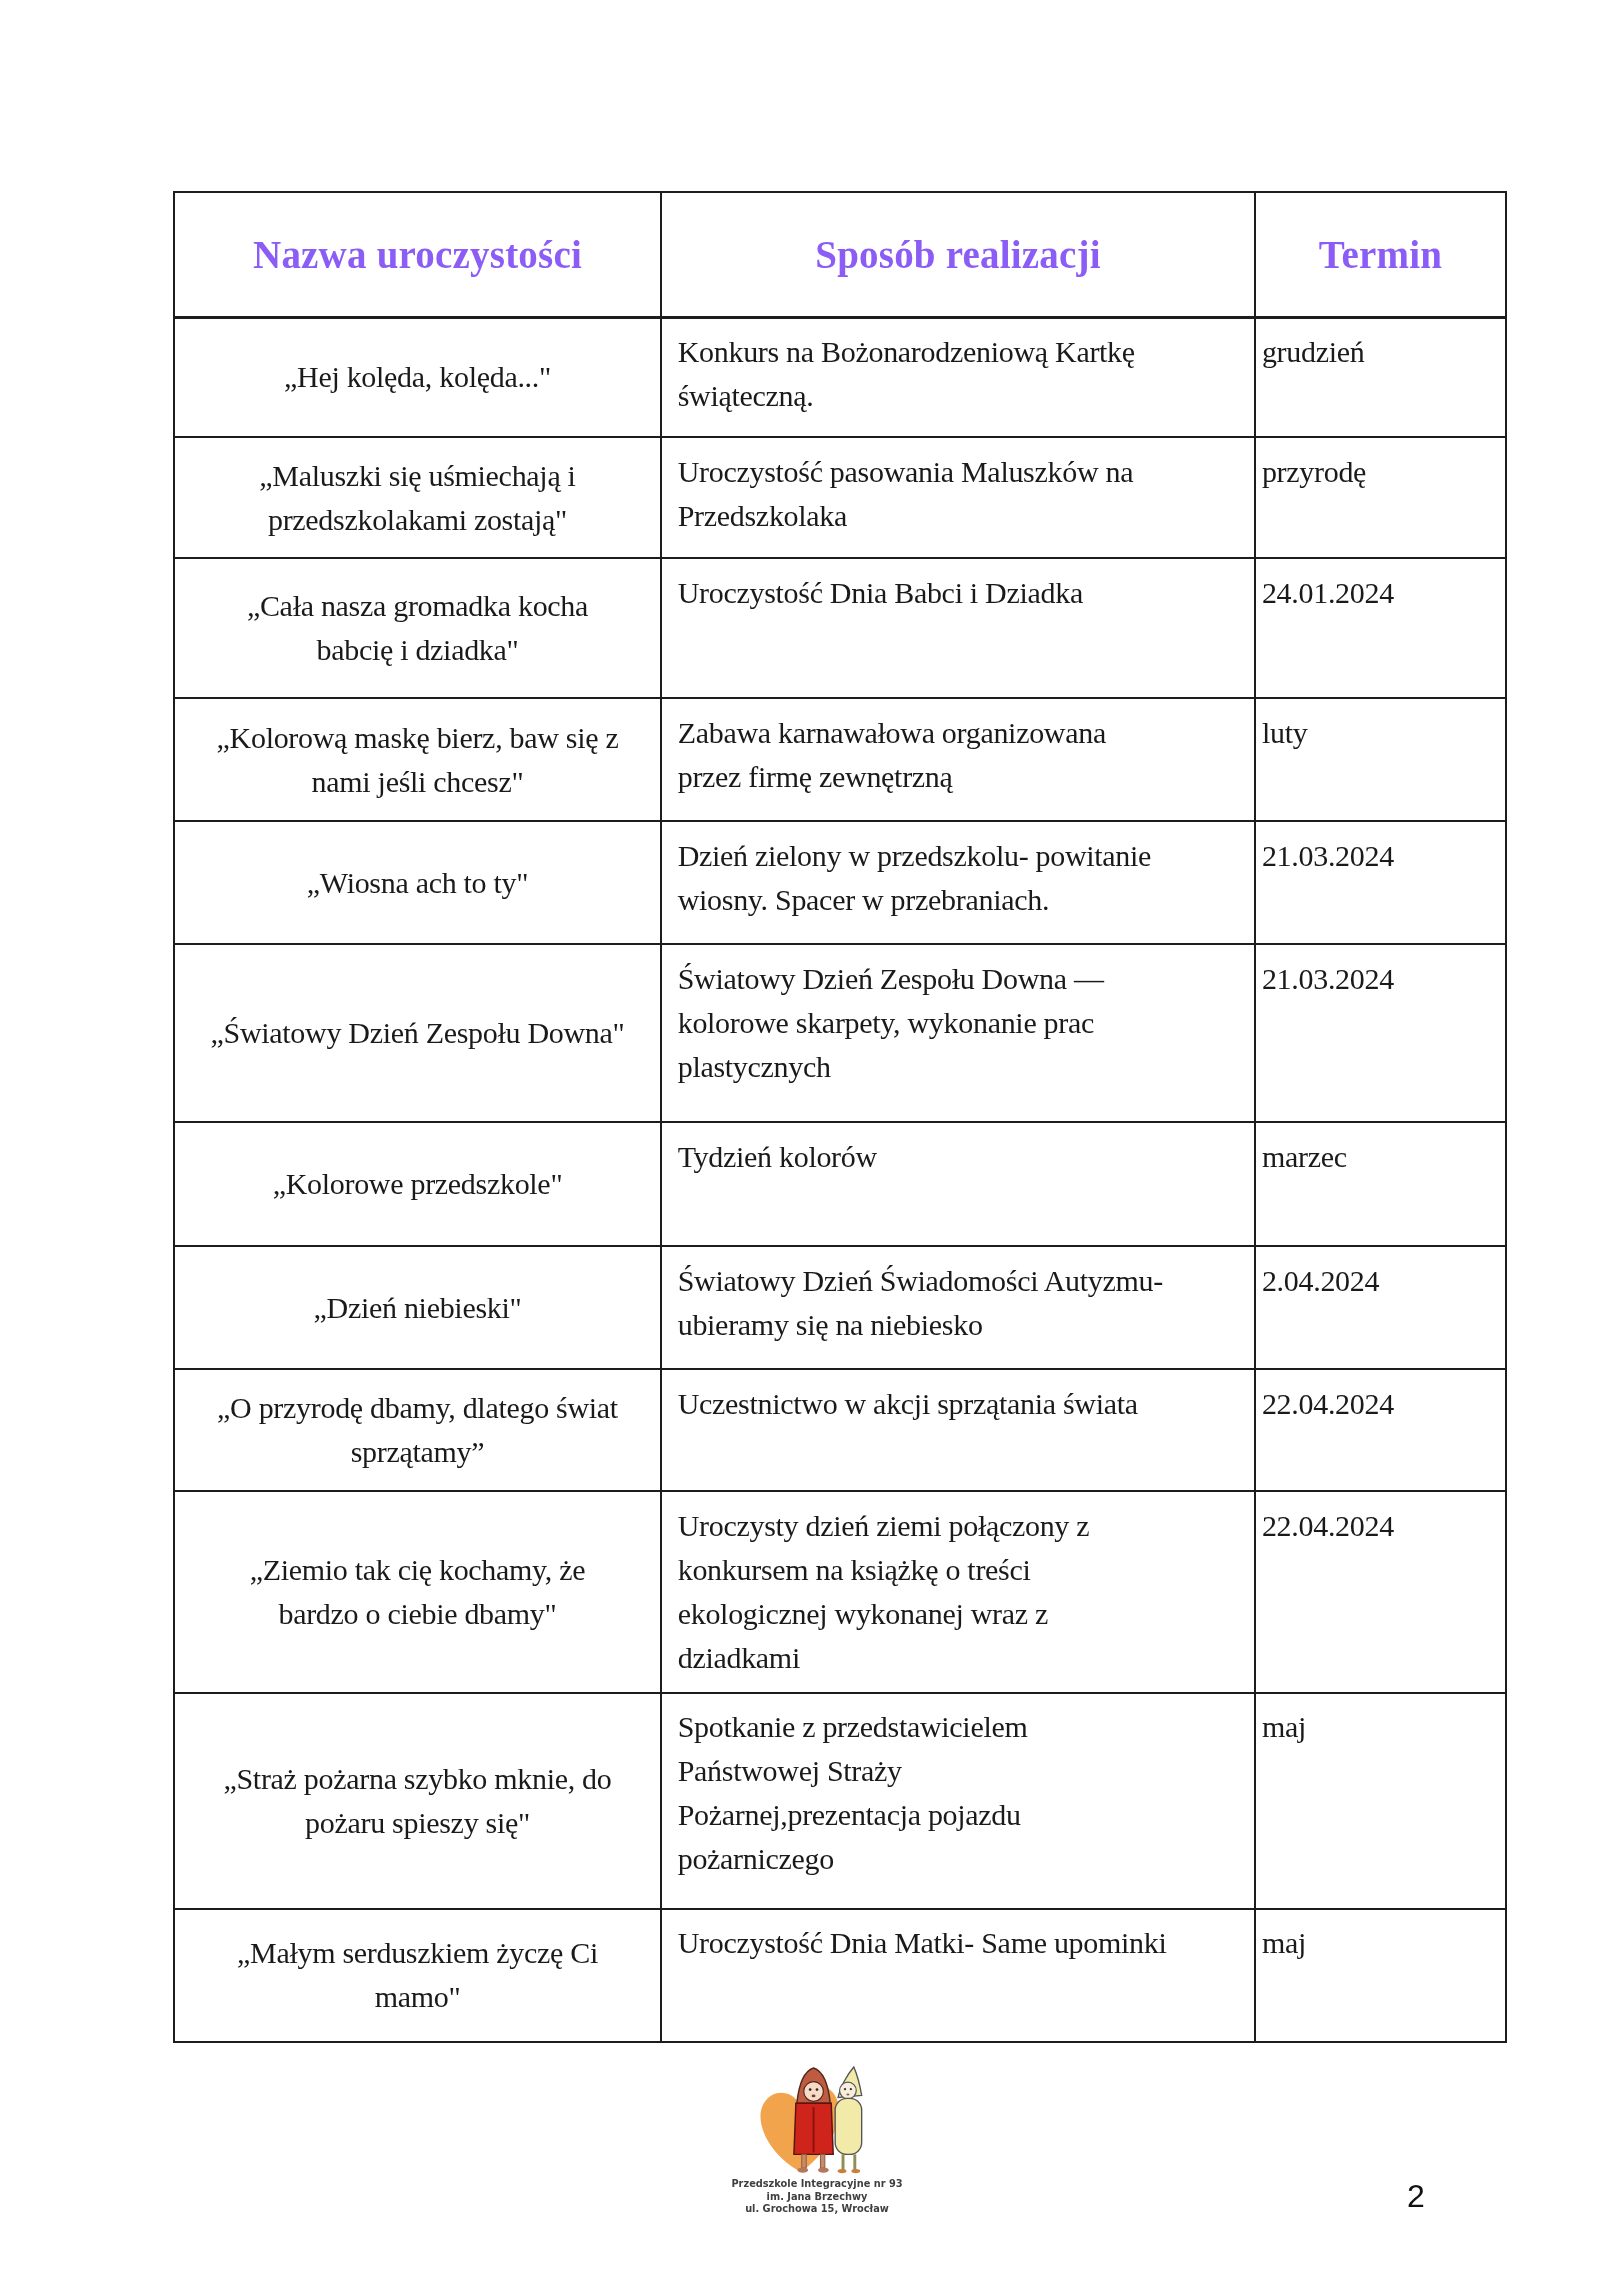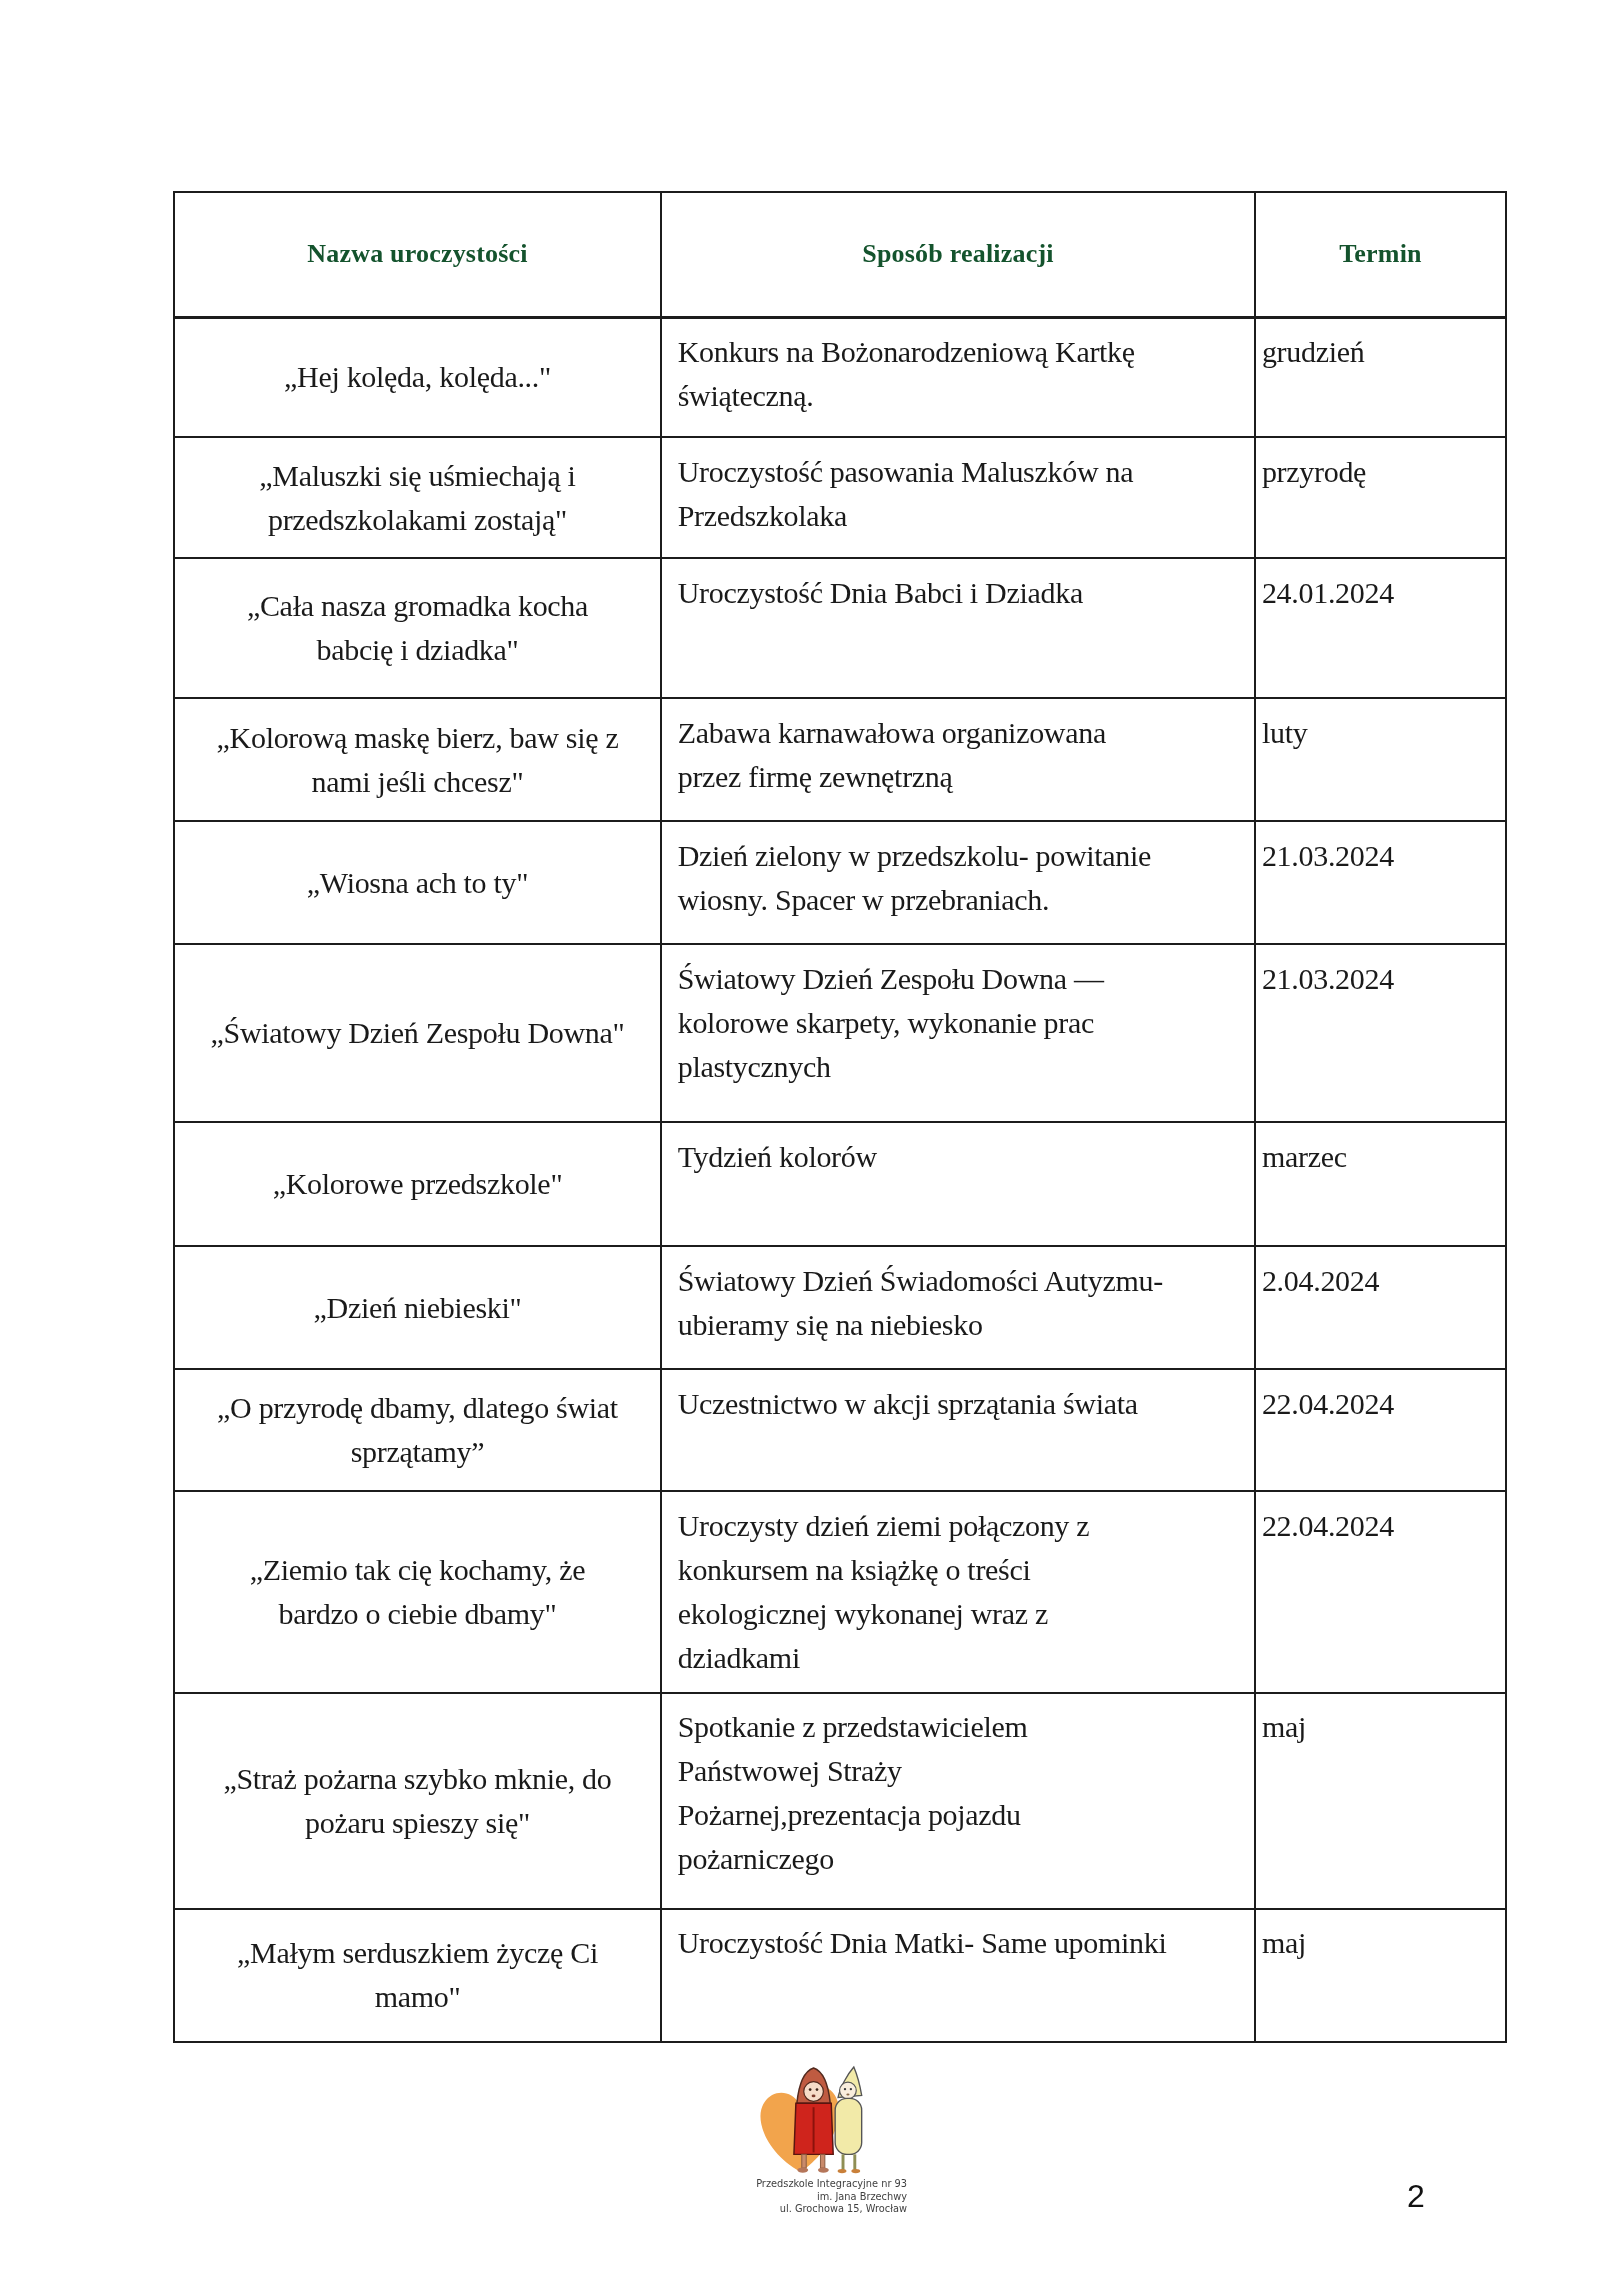--- a/index.html
+++ b/index.html
@@ -19,21 +19,21 @@
   table.schedule th, table.schedule td{
     border-left:2px solid #1c1c1c;
     border-right:2px solid #1c1c1c;
     border-top:2.9px solid #1c1c1c;
     border-bottom:2.9px solid #1c1c1c;
     box-sizing:border-box;
     overflow:hidden;
   }
   thead tr{height:125px;}
   thead th{
-    font-size:26px;font-weight:bold;color:#14532d;
+    font-size:39px;font-weight:bold;color:#8b5cf6;
     text-align:center;vertical-align:middle;
     border-bottom-width:3.9px !important;
     letter-spacing:0.2px;
   }
   tbody td{
     font-size:30px;line-height:44px;color:#1a1a1a;
     white-space:pre-line;
     letter-spacing:-0.3px;
   }
   td.c-name{text-align:center;vertical-align:middle;padding:5.9px 7.8px;}
@@ -51,23 +51,22 @@
   tbody tr:nth-child(10){height:197px;}
   tbody tr:nth-child(11){height:216px;}
   tbody tr:nth-child(12){height:133px;border-radius:16px;}
   .logo{
     position:absolute;left:727px;top:2062px;width:180px;
     text-align:center;
   }
   .logo svg{display:block;margin:0 auto;}
   .logo-text{
     font-family:"DejaVu Sans", sans-serif;
-    font-size:9.8px;line-height:12.7px;color:#3f3f3f;font-weight:normal;
+    font-size:9.8px;line-height:12.7px;color:#3f3f3f;font-weight:bold;
     letter-spacing:0;
-    text-align:right;
   }
   .page-number{
     position:absolute;left:1407px;top:2178px;
     font-family:"Liberation Sans", sans-serif;
     font-size:32px;color:#111111;
   }
 </style>
 </head>
 <body>
 

